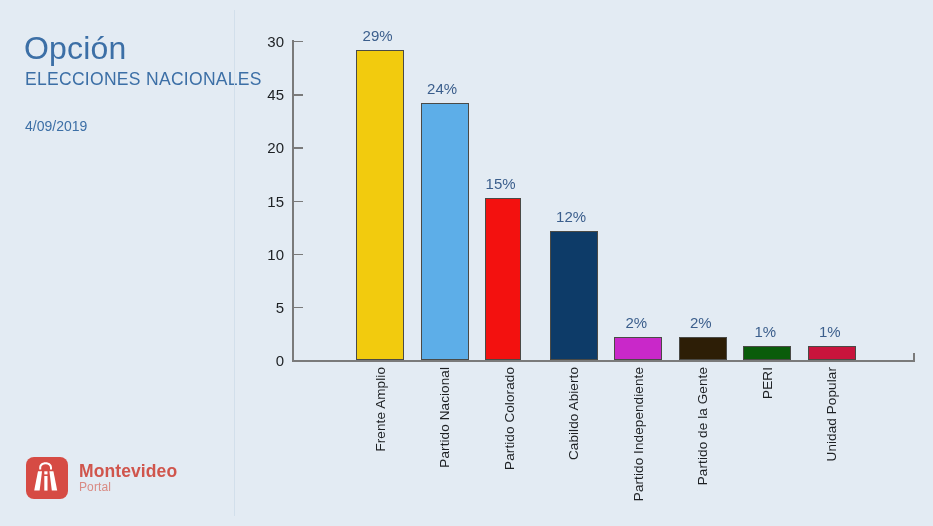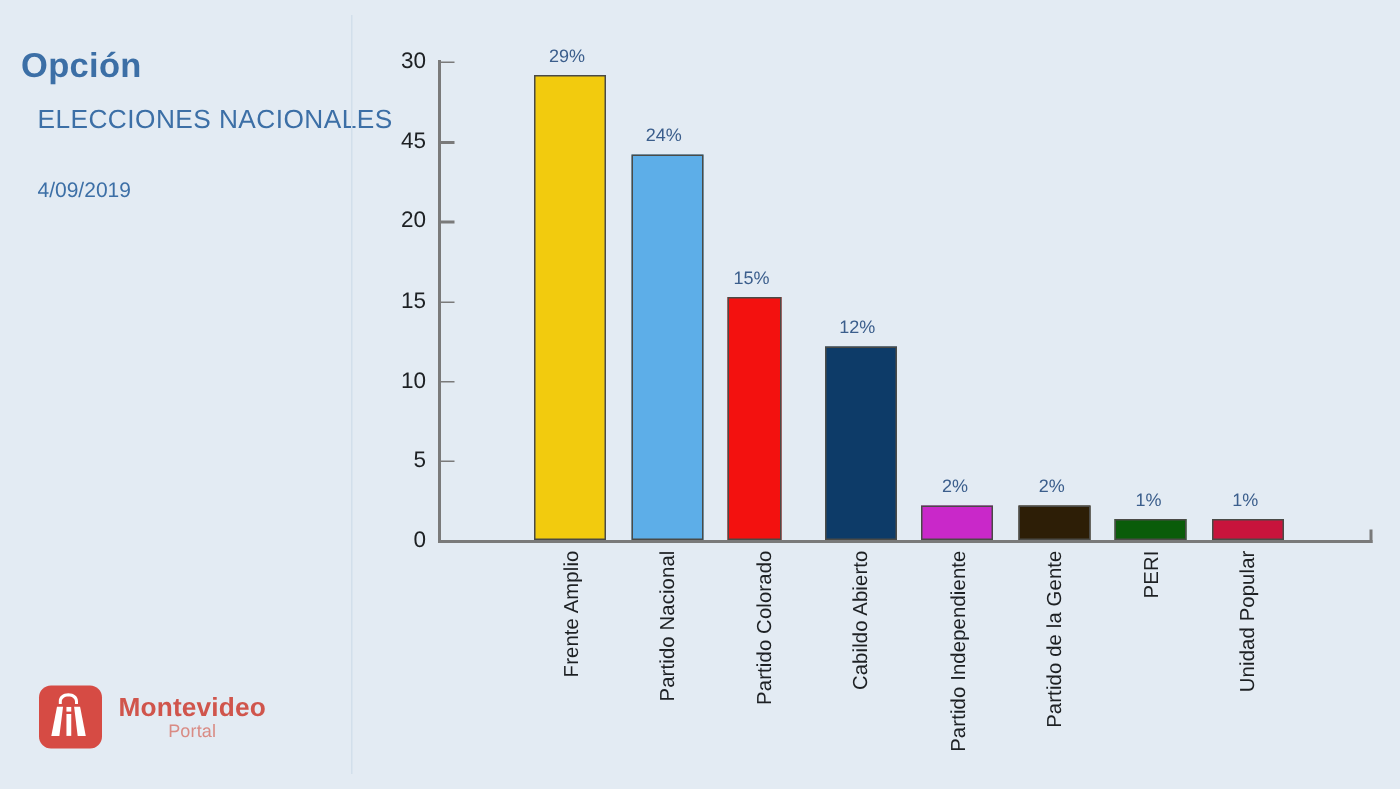--- a/index.html
+++ b/index.html
@@ -22,27 +22,26 @@
     width: 235px; height: 526px;
   }
   #panel-divider {
     position: absolute;
     left: 234px; top: 10px;
     width: 1px; height: 506px;
     background: #d2dfeb;
   }
   #header-title {
     position: absolute;
-    left: 14px; top: 32px;
-    font-size: 23px;
+    left: 24px; top: 32px;
+    font-size: 32px;
     color: #3c6fa6;
     letter-spacing: 0.2px;
     line-height: 1;
     white-space: nowrap;
-    font-weight: bold;
   }
   #header-subtitle {
     position: absolute;
     left: 25px; top: 71px;
     font-size: 17.5px;
     color: #3c6fa6;
     letter-spacing: 0.3px;
     line-height: 1;
     white-space: nowrap;
   }
@@ -67,21 +66,20 @@
     border-radius: 8px;
     background: #d9534f;
     background: #d64b44;
     position: relative;
     flex: none;
   }
   #logo-mark svg { display:block; }
   #logo-text {
     margin-left: 11px;
     line-height: 1.08;
-    text-align: center;
   }
   #logo-text .l1 {
     font-size: 17.5px;
     font-weight: bold;
     color: #d0554c;
     display: block;
     letter-spacing: 0.1px;
   }
   #logo-text .l2 {
     font-size: 12px;
@@ -150,21 +148,21 @@
     width: 100%;
     border: 1.3px solid #4a4a46;
     box-sizing: border-box;
   }
   .bar-value {
     position: absolute;
     bottom: 100%;
     left: 50%;
     transform: translateX(-58%);
     margin-bottom: 6px;
-    font-size: 12px;
+    font-size: 15px;
     color: #3b5e8c;
     white-space: nowrap;
   }
   .cat-label-inner {
     writing-mode: vertical-rl;
     transform: rotate(180deg);
     font-size: 13.5px;
     color: #1d2023;
     white-space: nowrap;
     letter-spacing: 0.1px;

